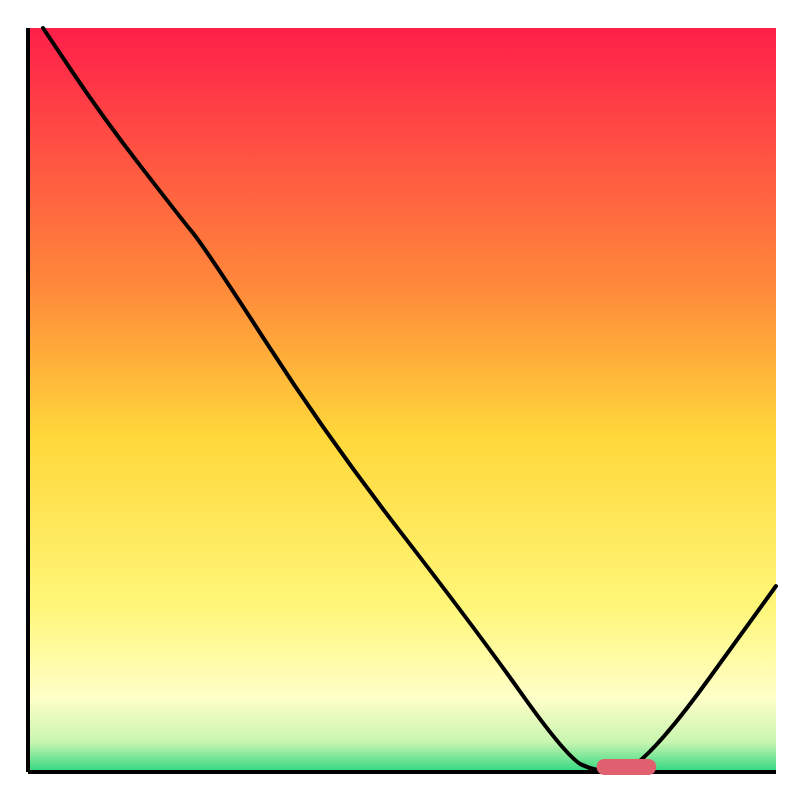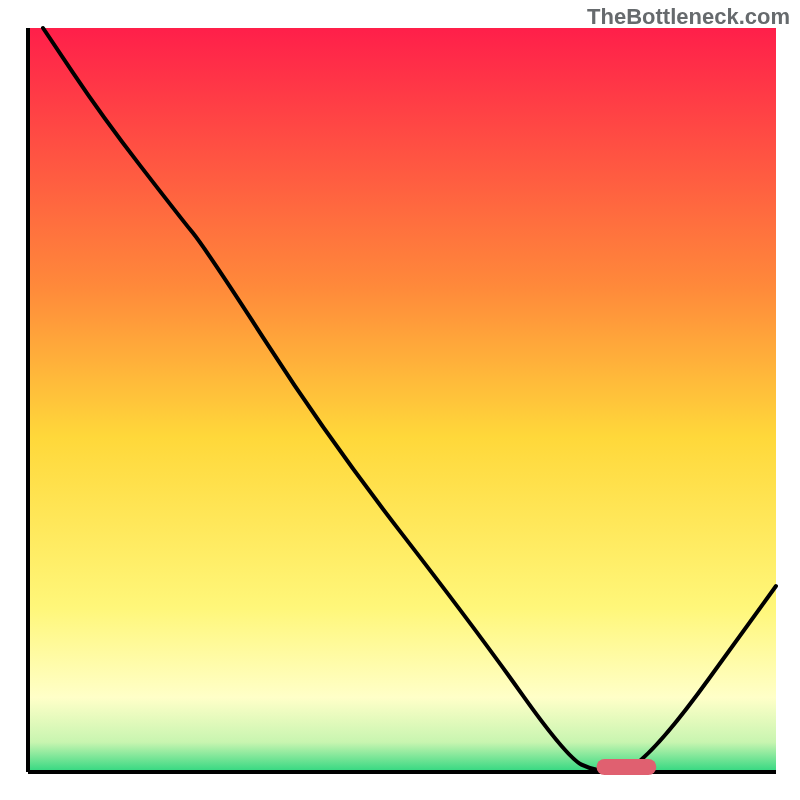--- a/index.html
+++ b/index.html
@@ -25,21 +25,20 @@
     color: #666a6d;
     z-index: 10;
   }
   svg {
     display: block;
   }
 </style>
 </head>
 <body>
 <div class="container">
-  <div class="watermark">TheBottleneck.com</div>
   <svg width="800" height="800" viewBox="0 0 800 800">
     <defs>
       <linearGradient id="bg-grad" x1="0" y1="0" x2="0" y2="1">
         <stop id="g0" offset="0%" stop-color="#ff1f4a"></stop>
         <stop id="g1" offset="35%" stop-color="#ff8a3a"></stop>
         <stop id="g2" offset="55%" stop-color="#ffd83a"></stop>
         <stop id="g3" offset="78%" stop-color="#fff77a"></stop>
         <stop id="g4" offset="90%" stop-color="#ffffc8"></stop>
         <stop id="g5" offset="96%" stop-color="#c8f5b0"></stop>
         <stop id="g6" offset="100%" stop-color="#30d780"></stop>

